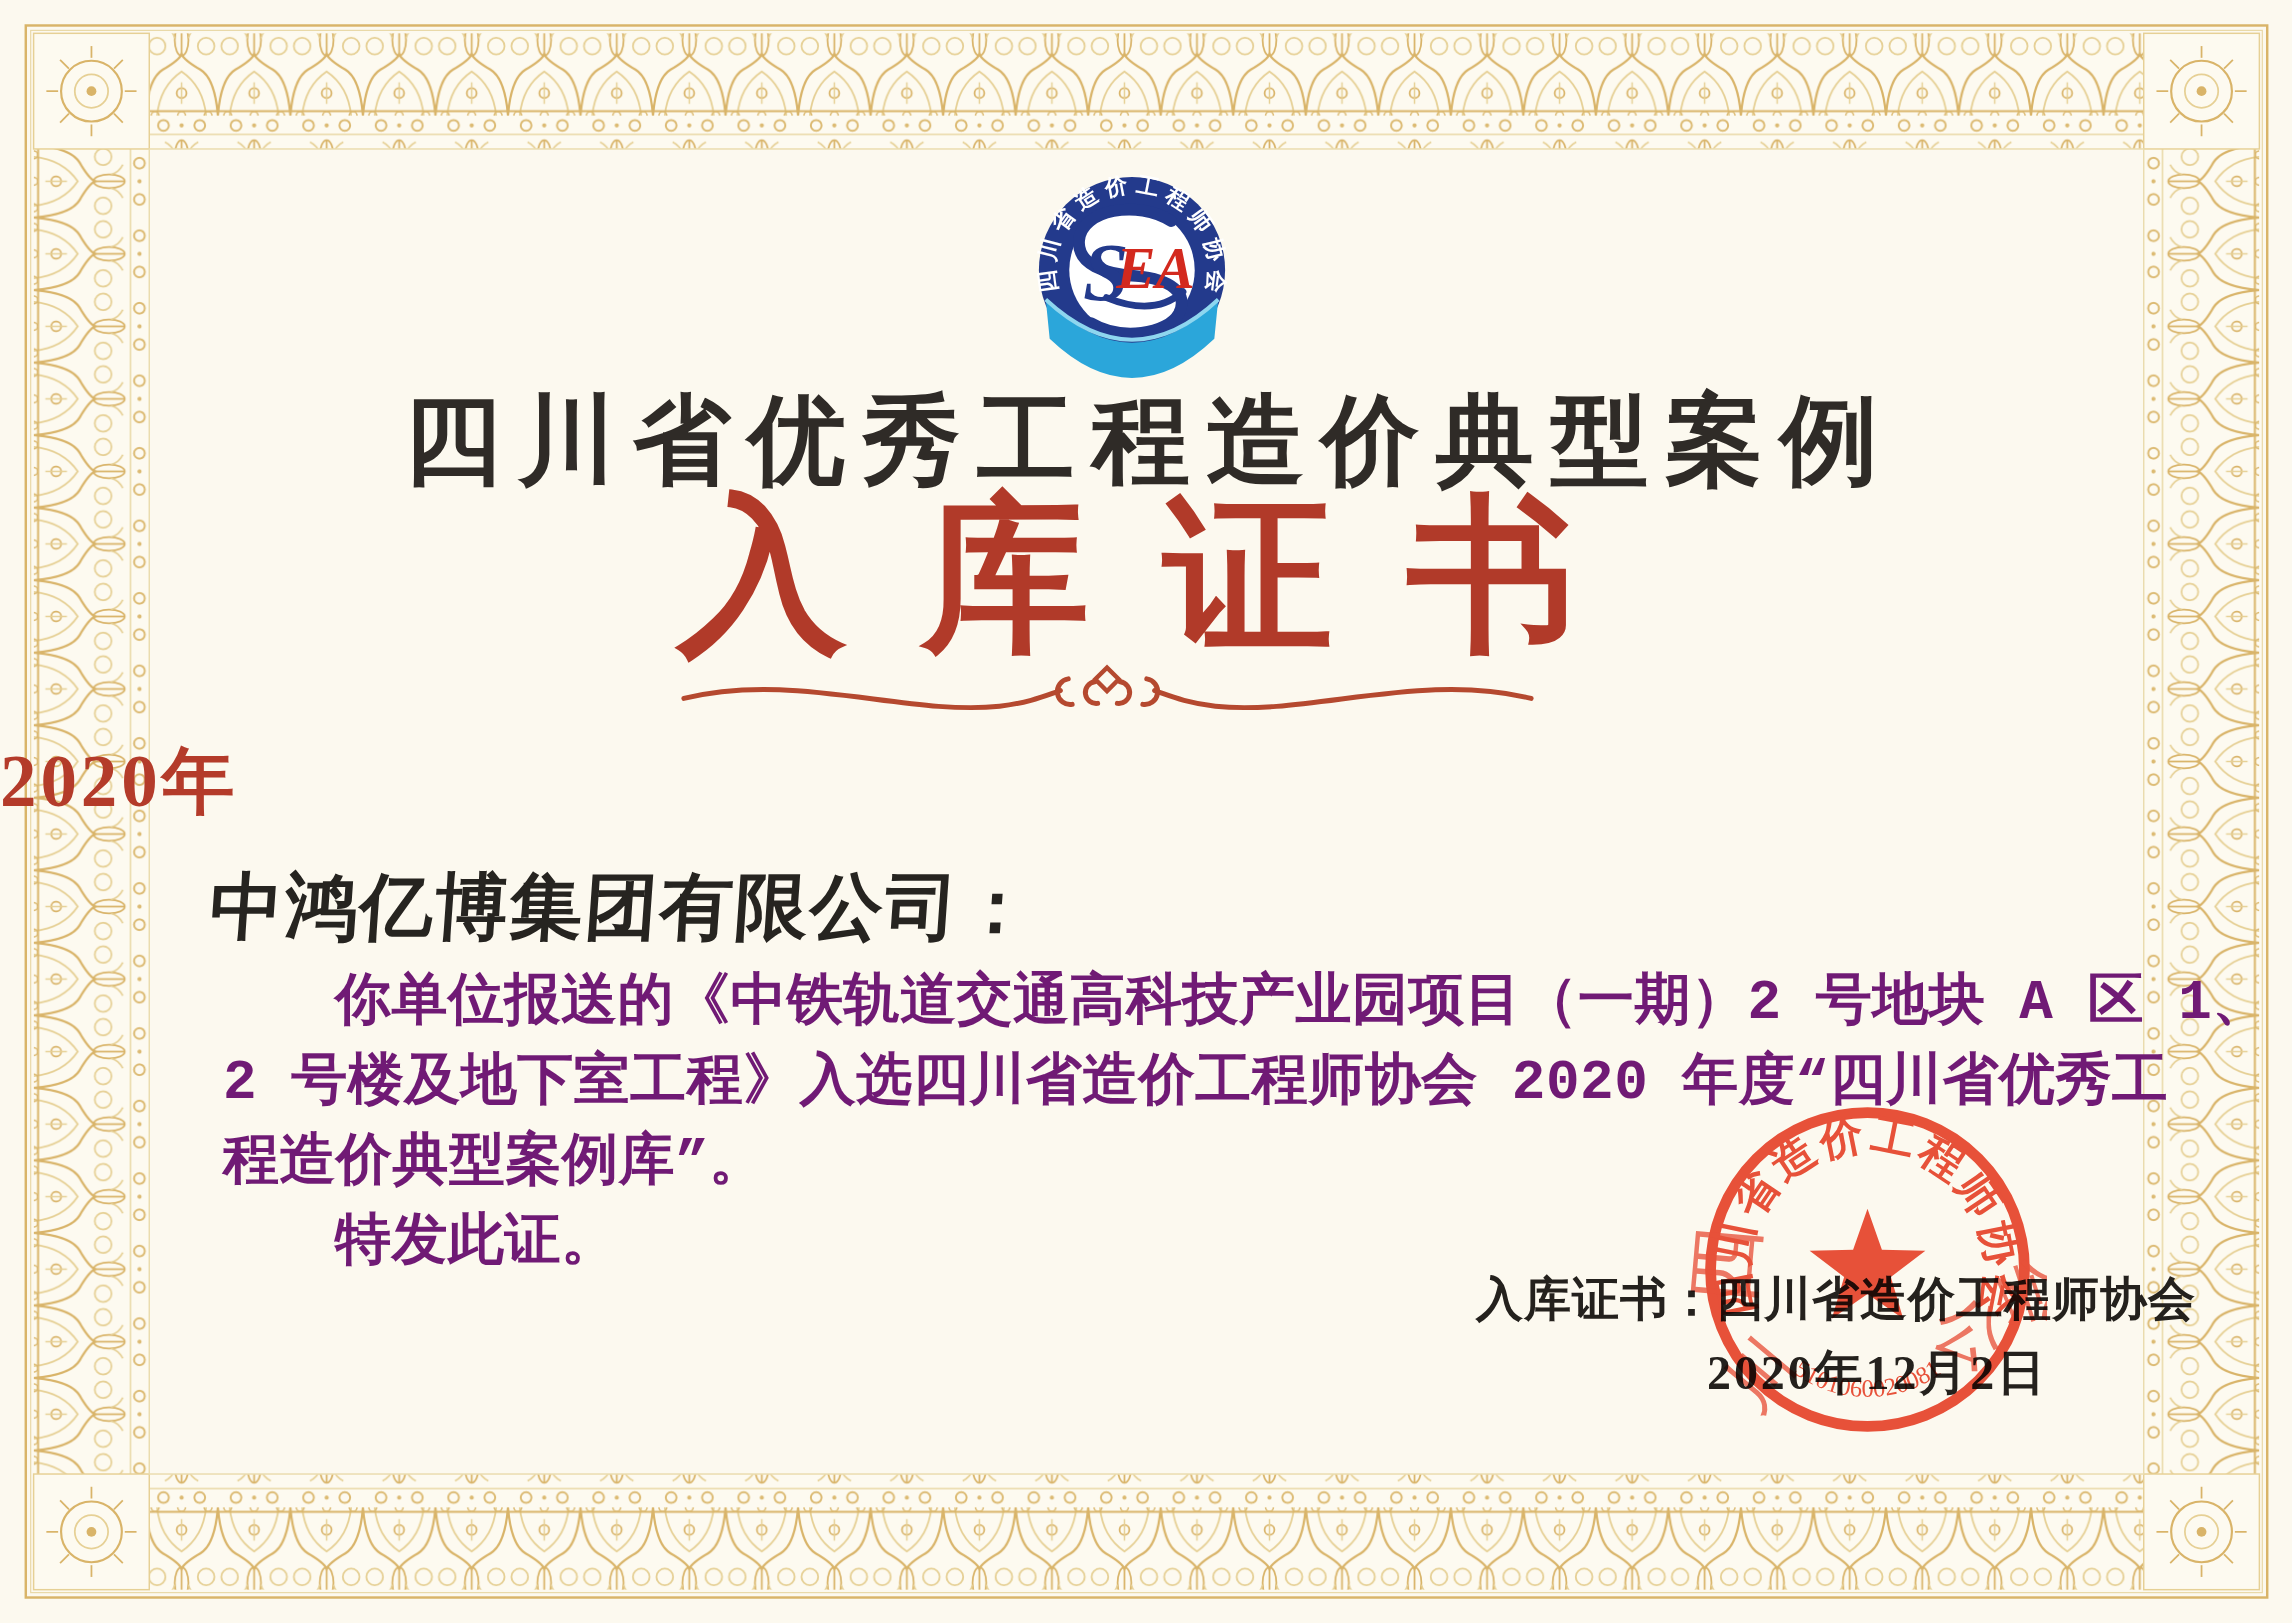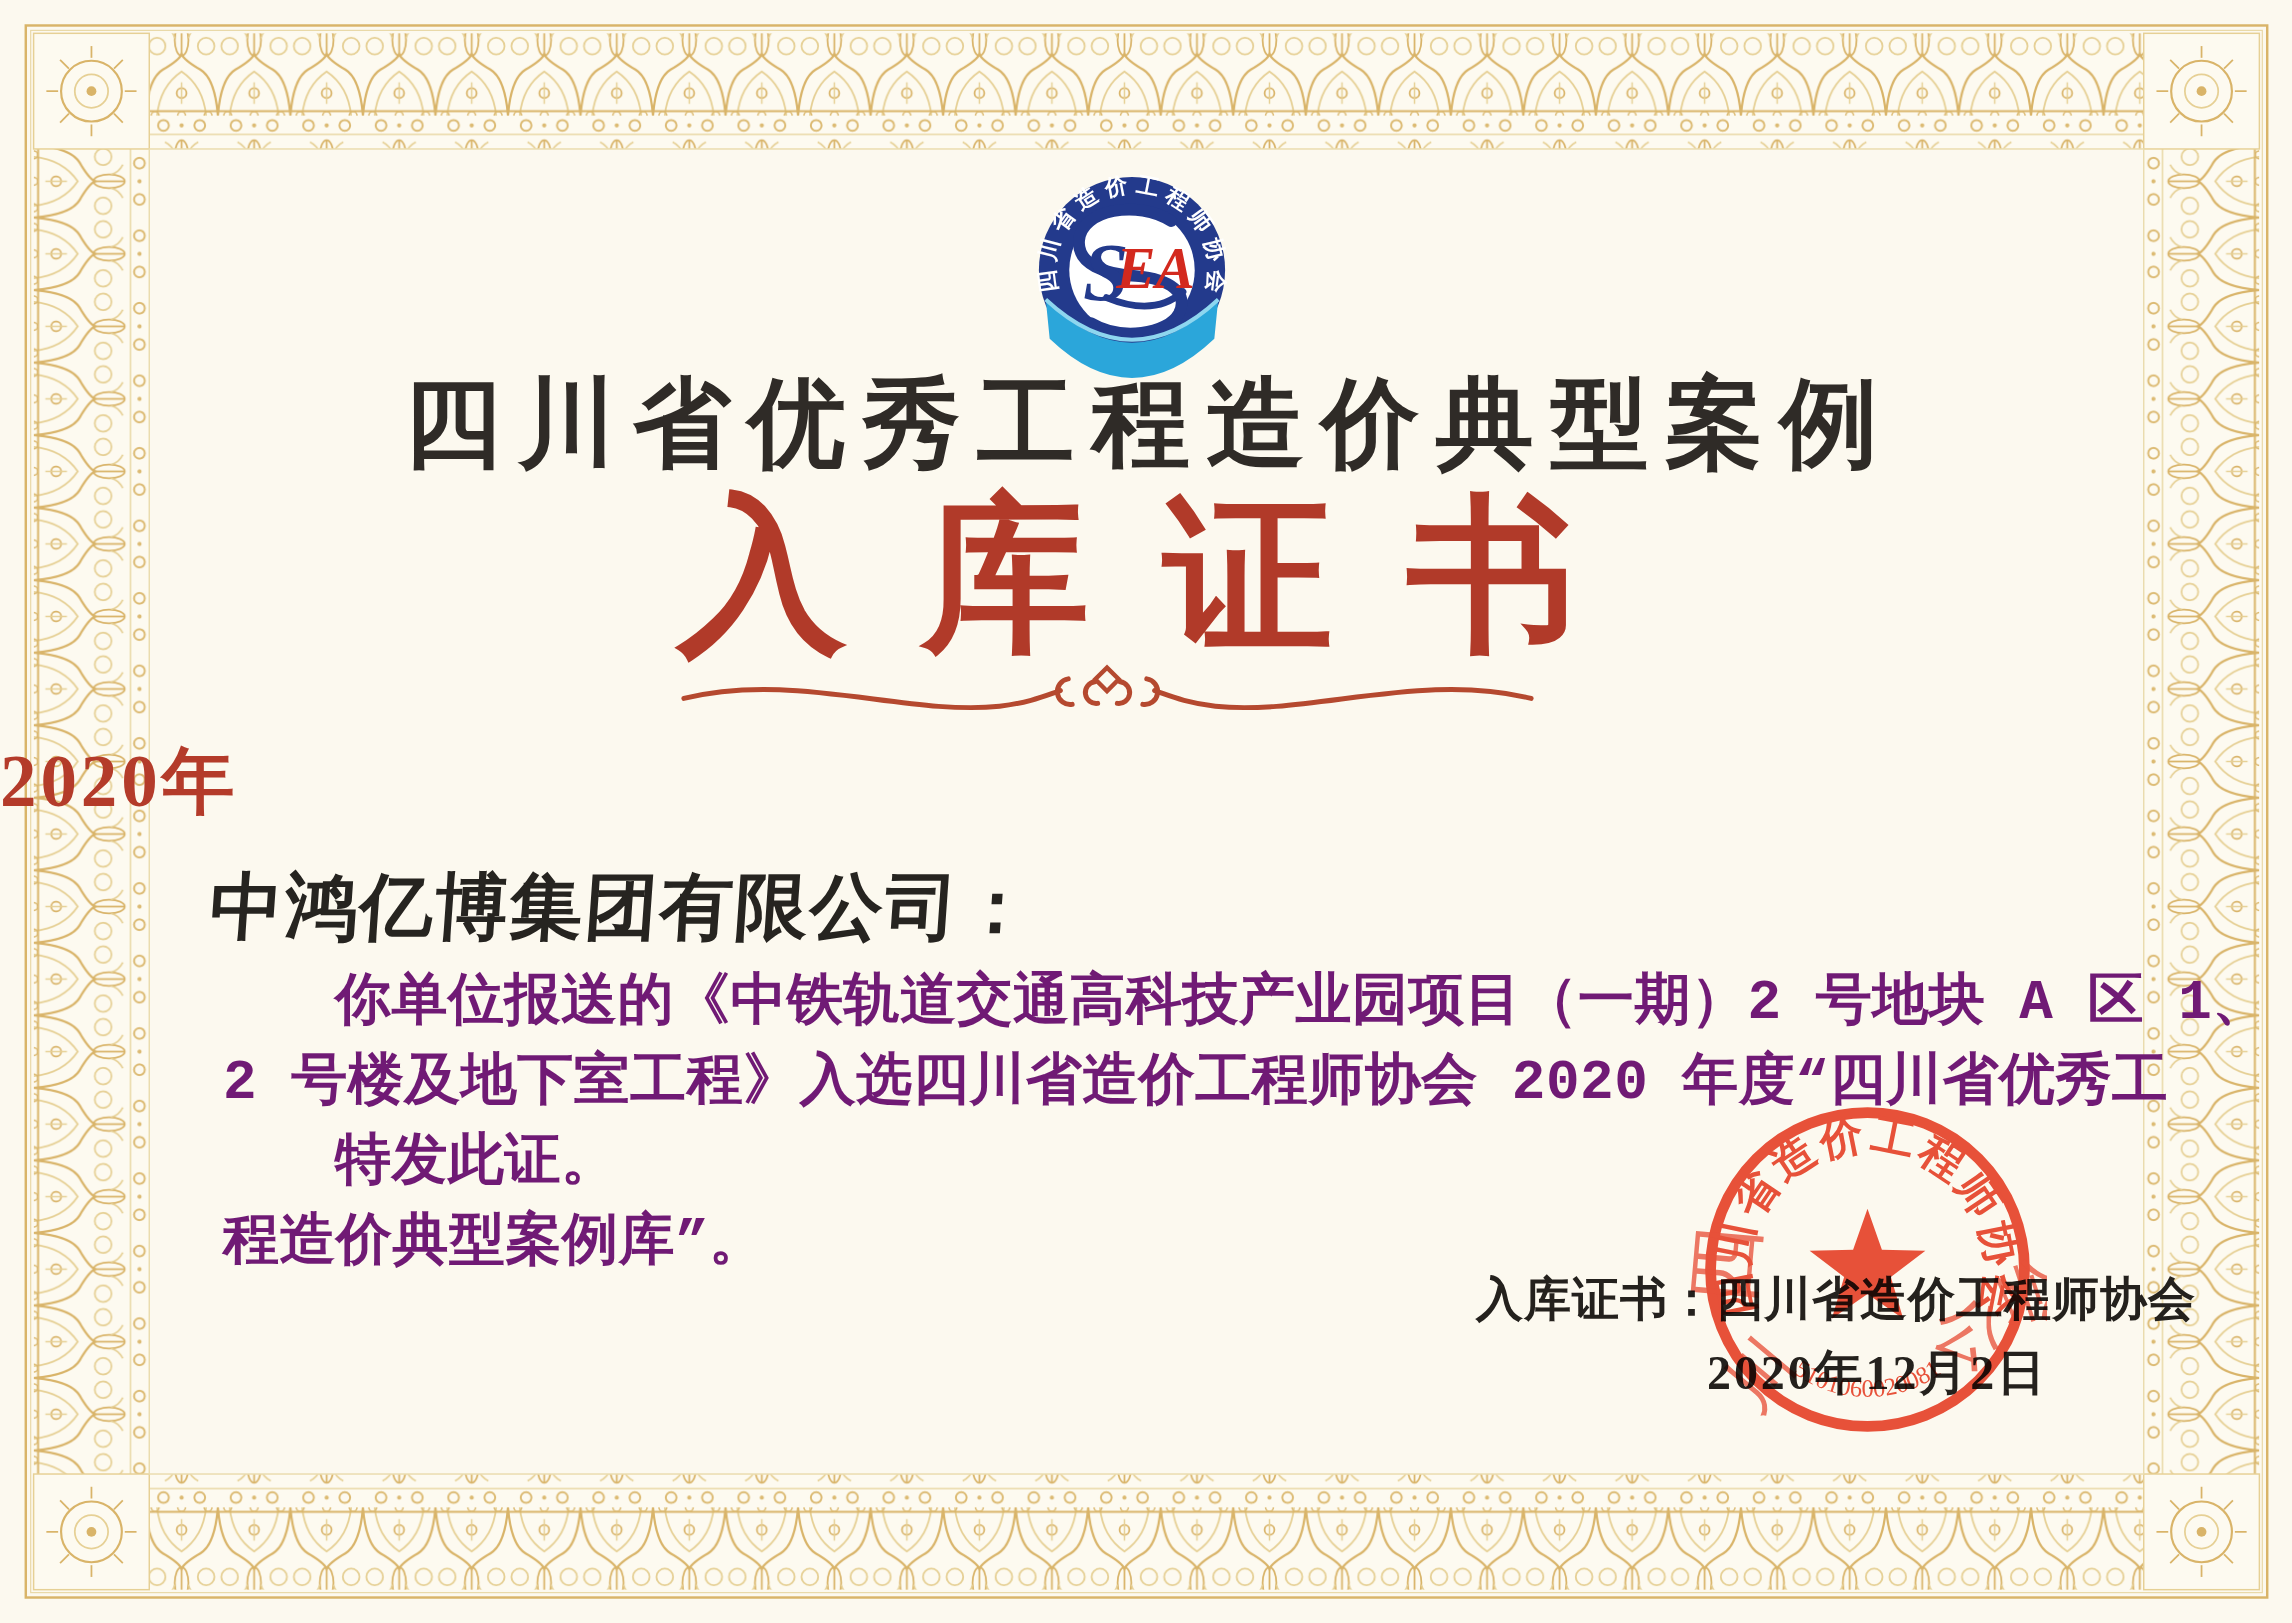--- a/index.html
+++ b/index.html
@@ -6,21 +6,21 @@
   .certificate{
     position:relative;
     width:2293px;height:1623px;
     background:#fcf9ef;
     font-family:"Liberation Serif","DejaVu Serif",serif;
     overflow:hidden;
   }
   .frame{position:absolute;left:0;top:0;}
   .logo{position:absolute;left:1034px;top:172px;}
   .title{
-    position:absolute;left:0;right:0;top:359px;
+    position:absolute;left:0;right:0;top:376px;
     text-align:center;font-size:98px;font-weight:900;
     color:#2f2b27;letter-spacing:16.7px;padding-left:5px;
     white-space:nowrap;
   }
   .subtitle{
     position:absolute;left:0;right:0;top:488px;
     text-align:center;font-size:169px;font-weight:900;
     color:#b13a29;letter-spacing:74px;padding-left:34px;
     white-space:nowrap;line-height:1.05;
   }
@@ -151,22 +151,22 @@
     <rect x="431" y="8" width="17" height="17" transform="rotate(45 439.5 16.5)" fill="none" stroke="#b5492f" stroke-width="4.5"></rect>
   </svg>
 
   <div class="year">2020年</div>
 
   <div class="recipient">中鸿亿博集团有限公司：</div>
 
   <div class="body-text">
     <div class="line indent">你单位报送的《中铁轨道交通高科技产业园项目（一期）2 号地块 A 区 1、</div>
     <div class="line">2 号楼及地下室工程》入选四川省造价工程师协会 2020 年度“四川省优秀工</div>
+    <div class="line">程造价典型案例库”。</div>
     <div class="line indent">特发此证。</div>
-    <div class="line">程造价典型案例库”。</div>
   </div>
 
   <div class="issuer">
     <span>入库证书：</span><span>四川省造价工程师协会</span>
   </div>
   <div class="issue-date">2020年12月2日</div>
 
   <svg class="seal" width="359" height="359" viewBox="-183 -183 366 366">
     <circle r="160" fill="none" stroke="#e8432b" stroke-width="11"></circle>
     <polygon points="0,-62 14.7,-20.2 59,-19.2 23.8,7.7 36.4,50.2 0,25 -36.4,50.2 -23.8,7.7 -59,-19.2 -14.7,-20.2" fill="#e8432b"></polygon>

